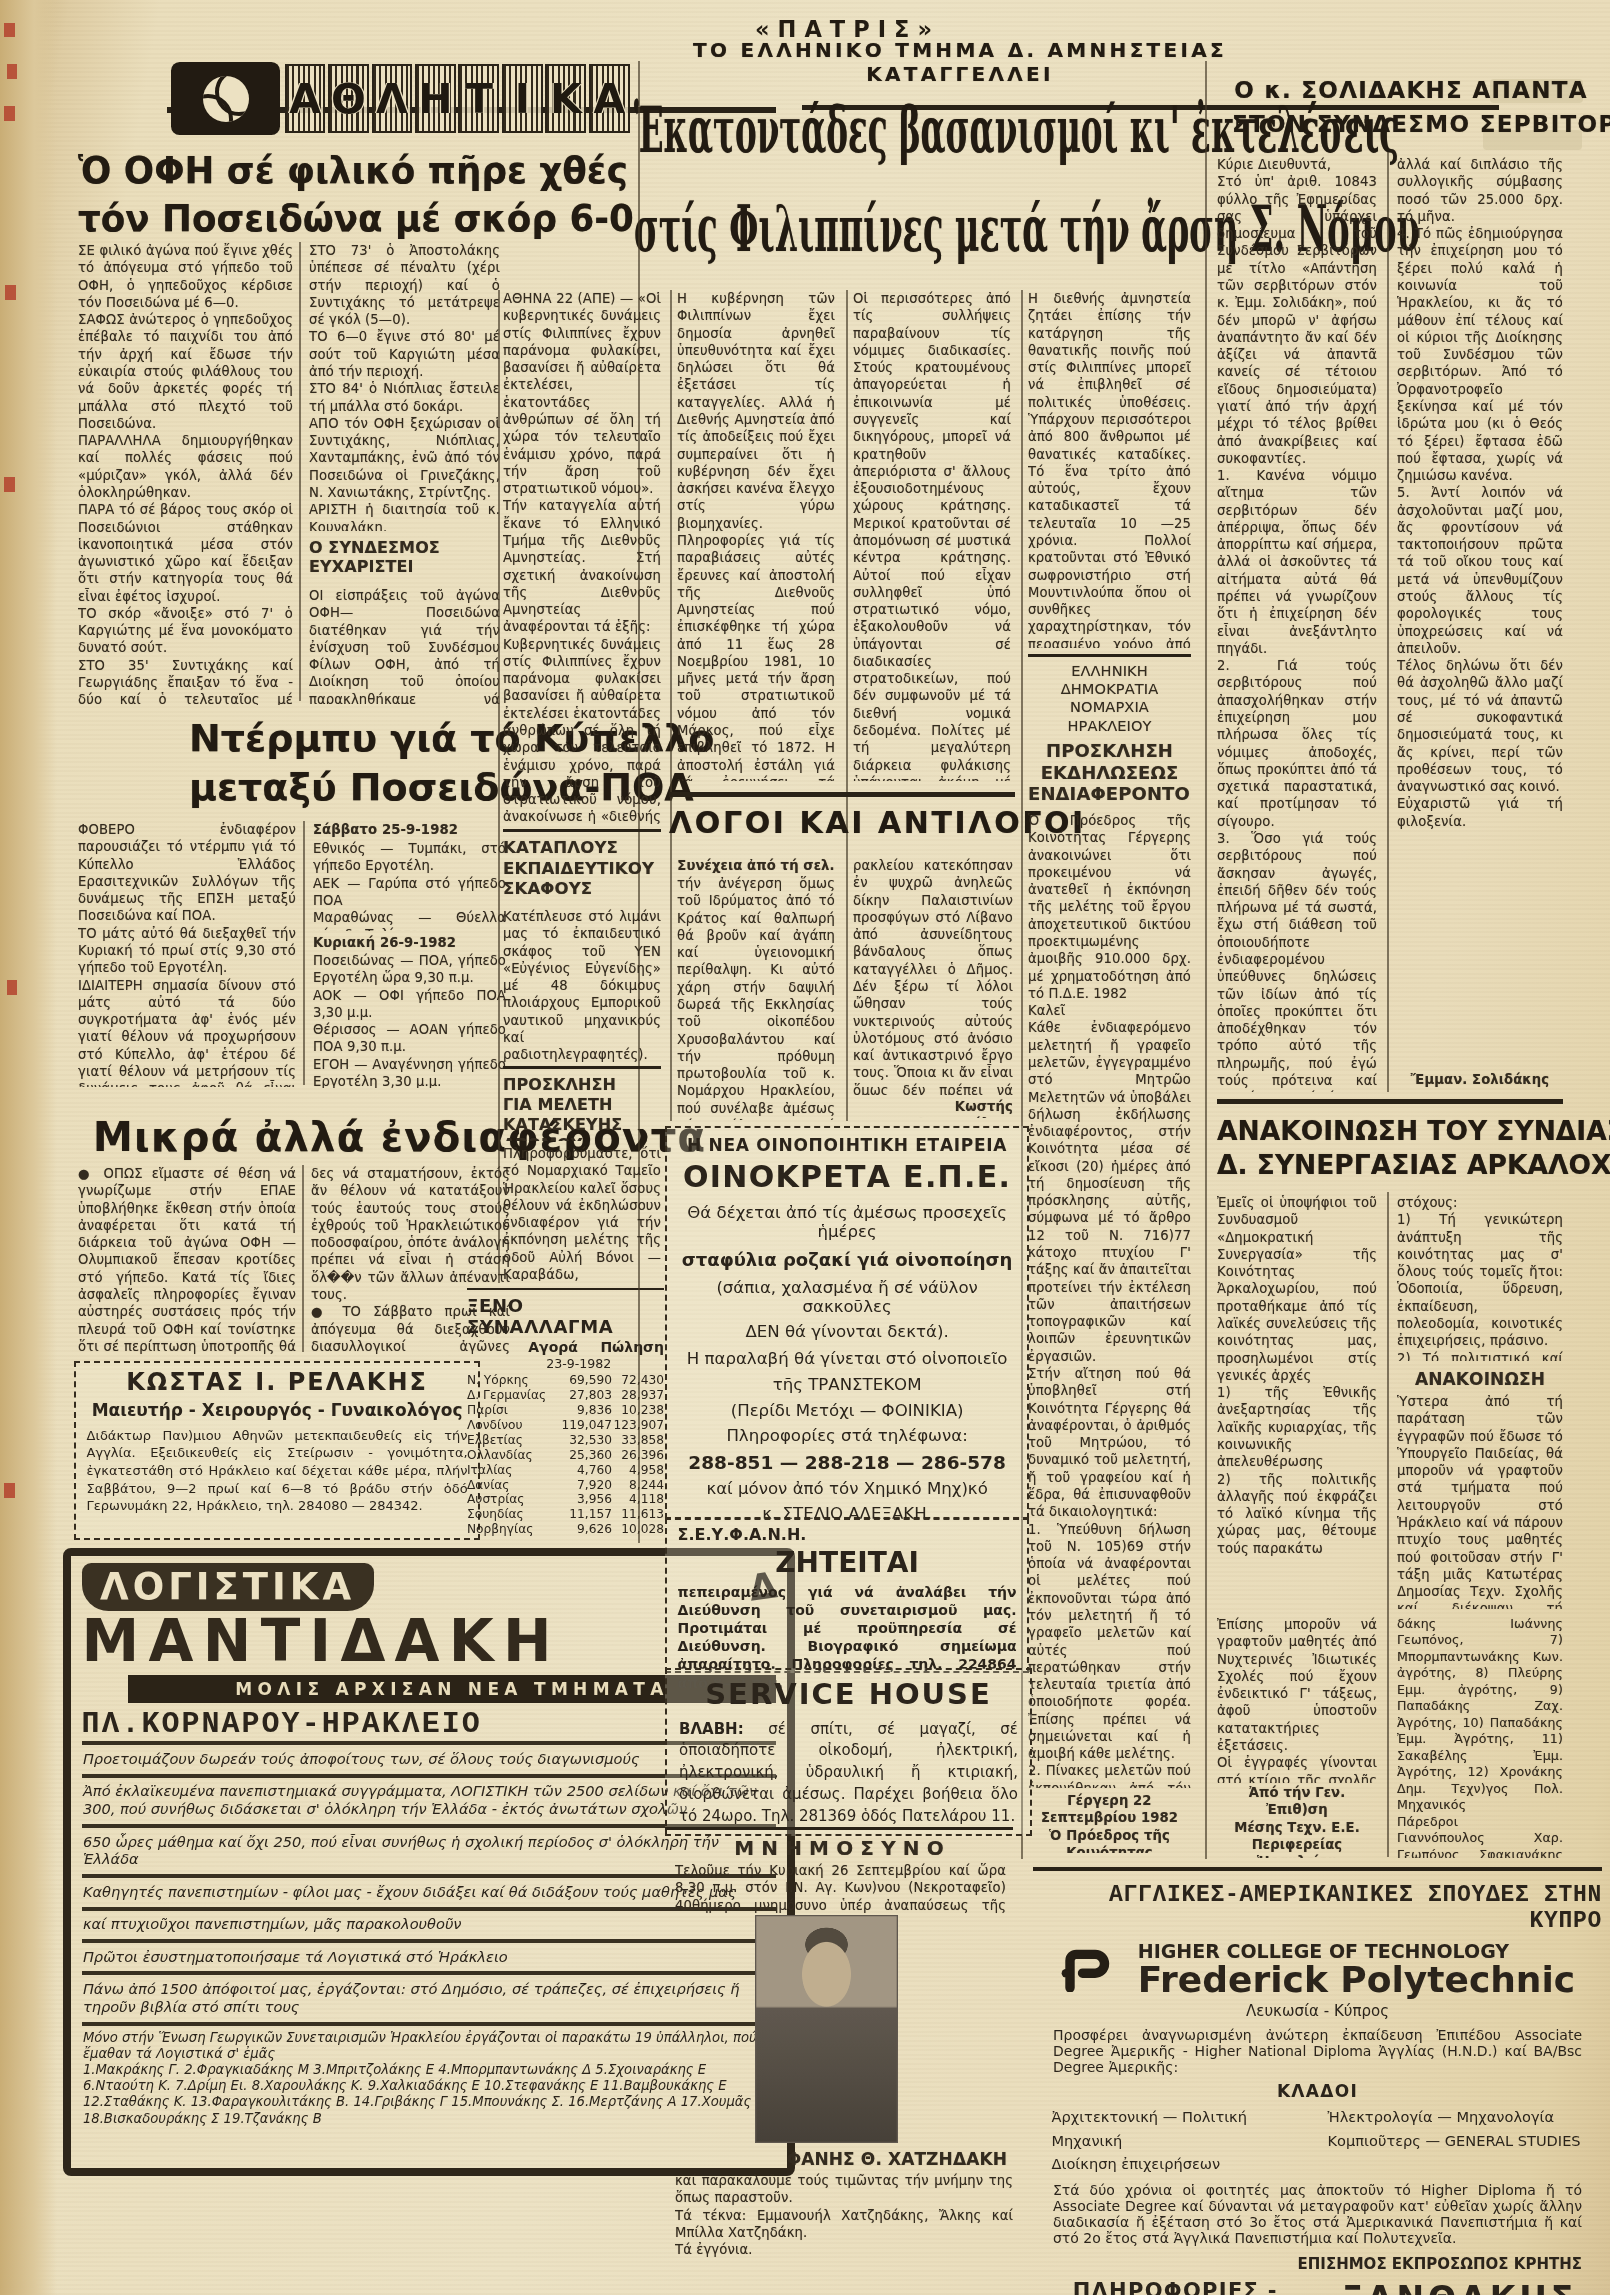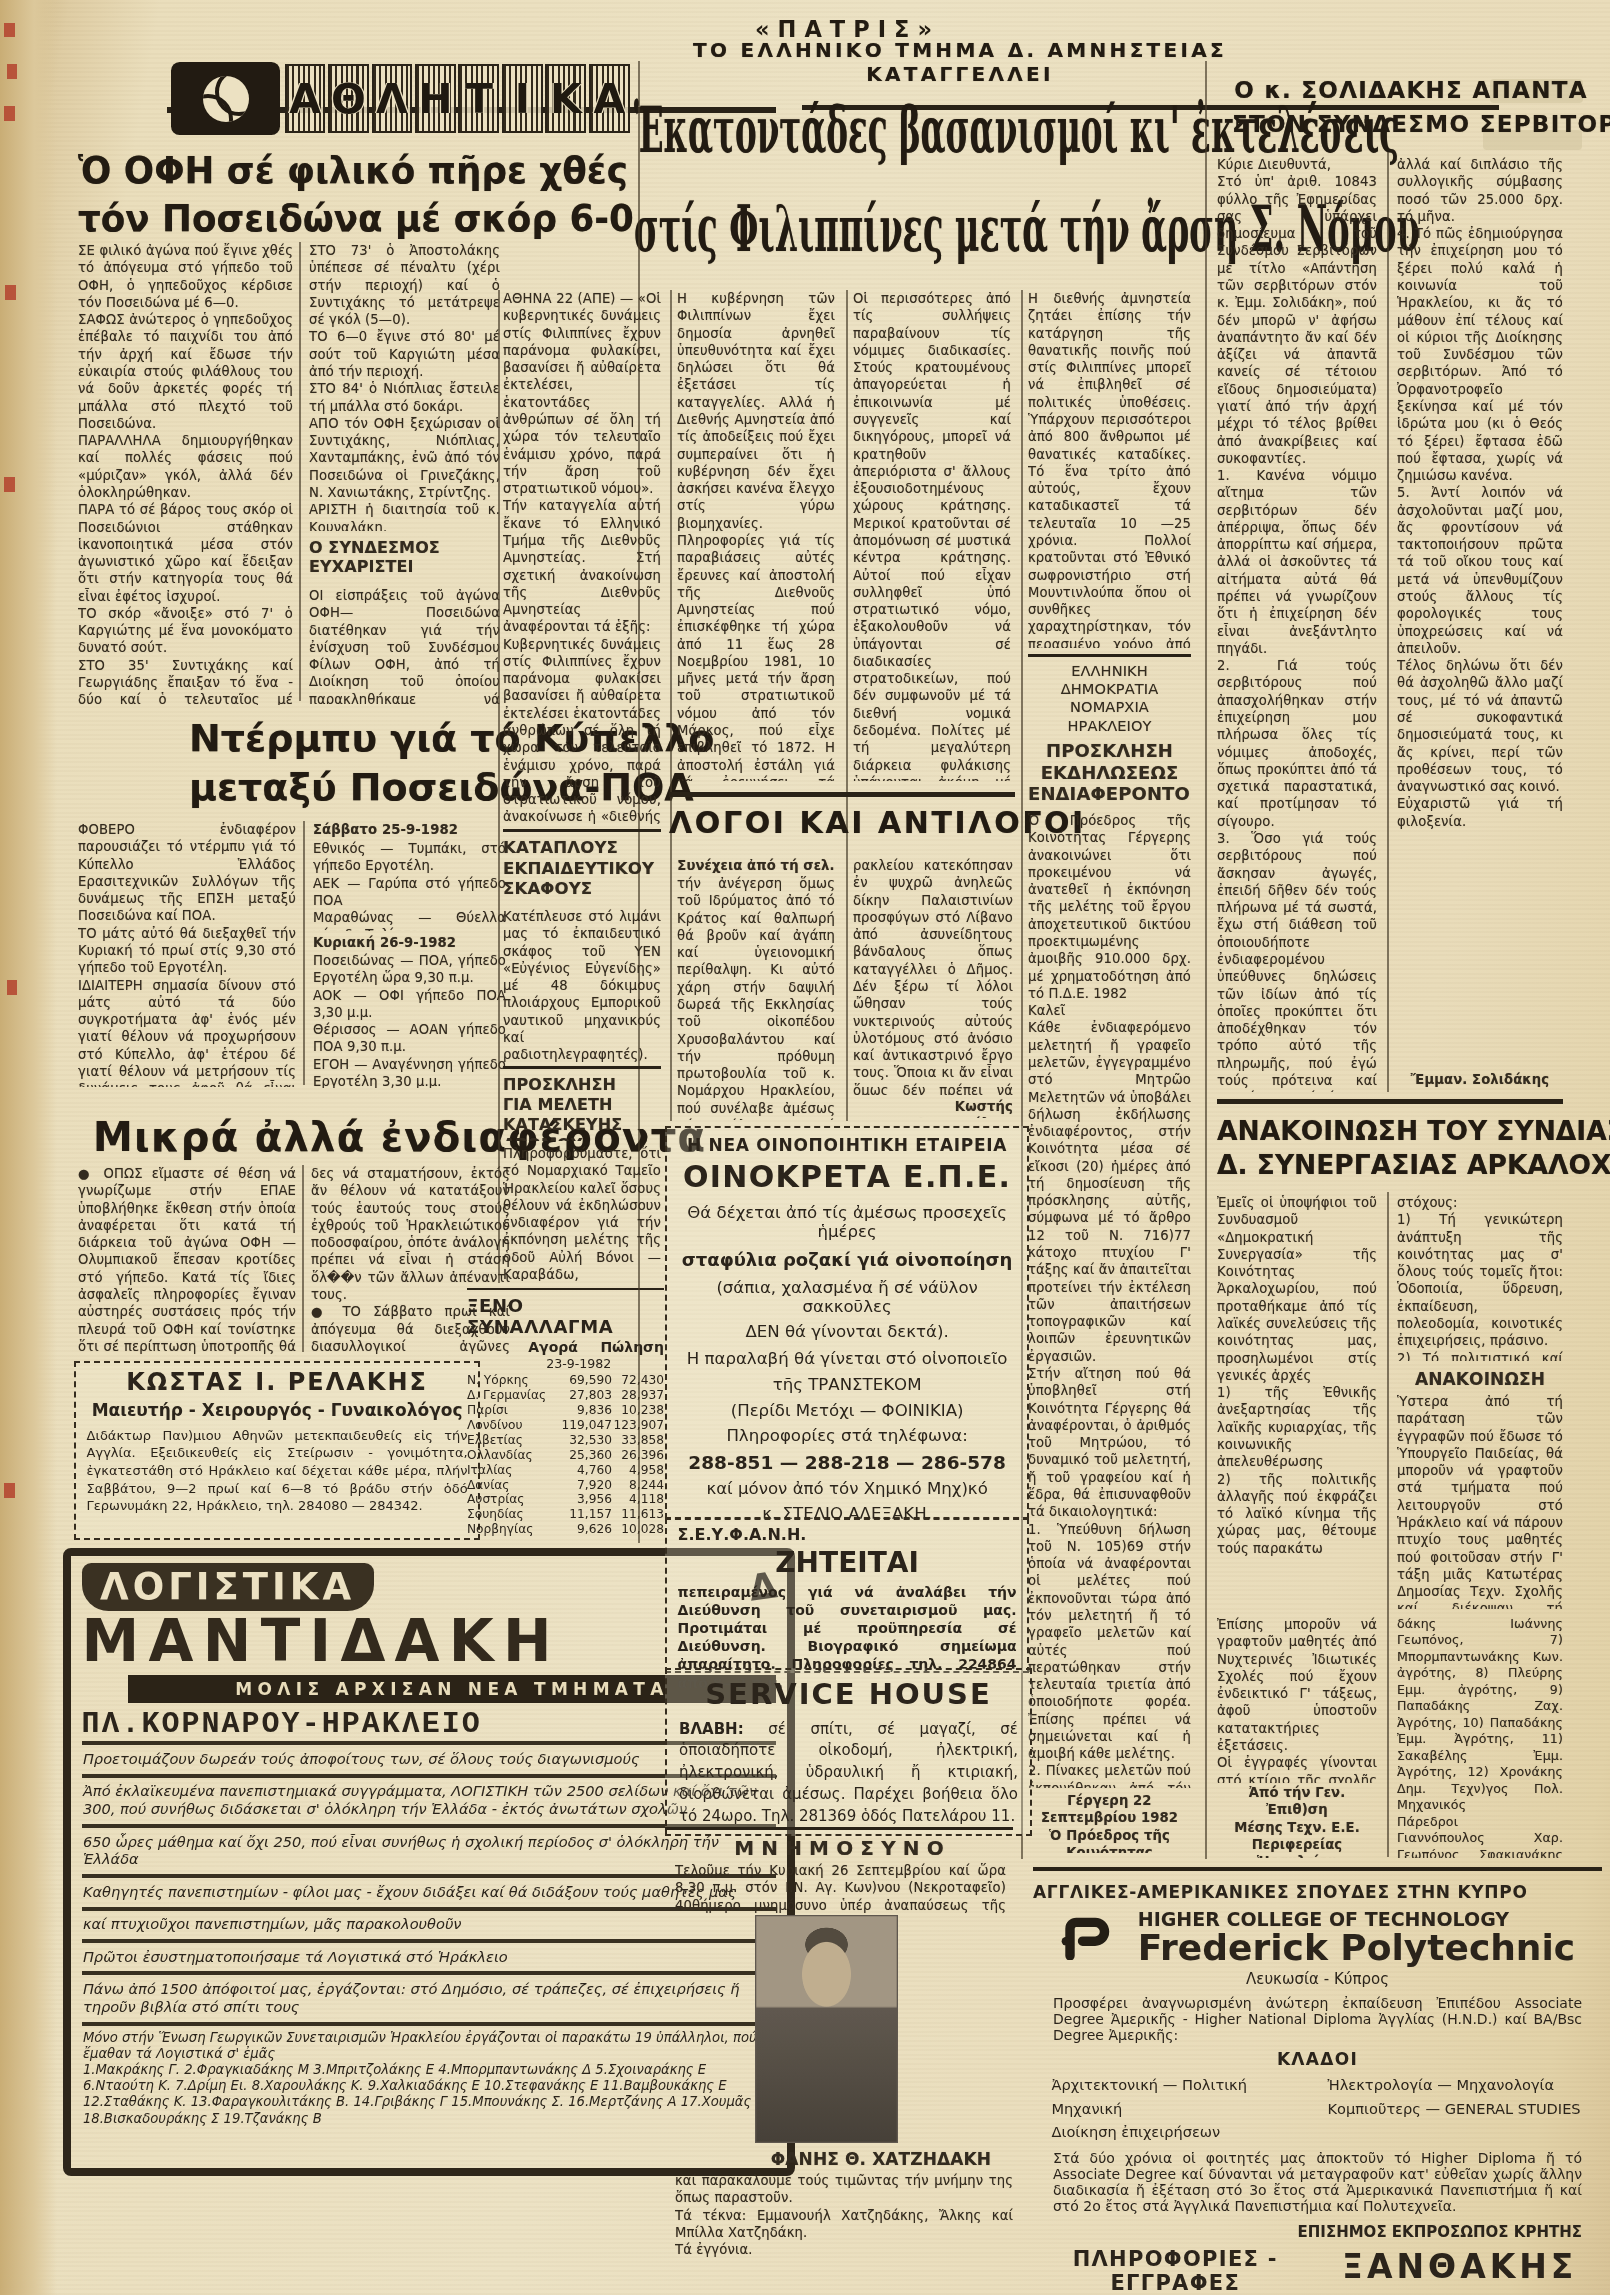--- a/index.html
+++ b/index.html
@@ -55,21 +55,21 @@
     padding:2.6px 18.5px;border-radius:9.3px 9.3px 26.5px 26.5px;letter-spacing:4px;}
   #mant .delta{font-size:36px;font-weight:900;transform:rotate(-8deg);}
   #mant .name{font-weight:900;font-size:58px;letter-spacing:9.3px;color:#332a1d;line-height:1;margin-top:1.3px;}
   #mant .bandk{background:#2b2317;color:#e8dcba;font-weight:bold;font-size:17px;letter-spacing:5.3px;
     padding:4px 6.6px;margin:5.3px 0 4px 46px;text-align:center;}
   #mant .addr{font-weight:900;font-size:30px;letter-spacing:2px;font-family:Liberation Mono, monospace;}
   #mant .row{border-top:4.6px solid #383021;padding:4.6px 1.3px 6px;font-size:14.6px;line-height:1.22;
     font-style:italic;white-space:pre-line;}
   
   #fred{position:absolute;left:1033px;top:1867px;width:569px;border-top:4.6px solid #292217;padding-top:10.6px;}
-  #fred .t{font-size:17px;font-weight:bold;text-align:left;letter-spacing:0.7px;}
+  #fred .t{font-size:23px;font-weight:bold;text-align:right;letter-spacing:0.7px;font-family:Liberation Mono, monospace;}
   #fred .lrow{display:flex;align-items:center;justify-content:center;gap:12px;margin-top:6.6px;}
   #fred .hct{font-weight:bold;font-size:19px;}
   #fred .fp{font-weight:900;font-size:36px;line-height:1;}
   #fred .nic{text-align:center;font-size:15px;margin-top:4px;}
   #fred p{font-size:14px;margin:6.6px 20px 0;text-align:justify;}
   #fred .kl{font-weight:bold;text-align:center;font-size:17px;margin-top:6.6px;letter-spacing:1.3px;}
   #fred .branches{display:flex;margin:4px 18.5px 0;gap:20px;font-size:14.6px;}
   #fred .branches div{flex:1;white-space:pre-line;line-height:1.6;}
   #fred .rep{ text-align:right;font-weight:bold;font-size:15px;margin:9.3px 20px 0;}
   #fred .foot{display:flex;margin-top:5.3px;}
@@ -403,21 +403,21 @@
     <div style="font-size:15px;text-align:justify;margin-top:8px;line-height:1.45">
       <span class="bold">ΒΛΑΒΗ:</span>
       <span>σέ σπίτι, σέ μαγαζί, σέ ὁποιαδήποτε οἰκοδομή, ἠλεκτρική, ἠλεκτρονική, ὑδραυλική ἤ κτιριακή, διορθώνεται ἀμέσως. Παρέχει βοήθεια ὅλο τό 24ωρο. Τηλ. 281369 ὁδός Πατελάρου 11.</span>
     </div>
   </div>
 
   <div class="rule" style="left:665px;top:1827px;width:348px;height:3.3px"></div>
   <div class="col bold center" style="left:665px;top:1835px;width:348px;height:24px;font-size:20px">Μ Ν Η Μ Ο Σ Υ Ν Ο</div>
   <div class="col" style="left:675px;top:1862px;width:331px;height:52px;font-size:13.2px">Τελοῦμε τήν Κυριακή 26 Σεπτεμβρίου καί ὥρα 8,30 π.μ. στόν Ι.Ν. Αγ. Κων)νου (Νεκροταφεῖο) 40θήμερο μνημόσυνο ὑπέρ ἀναπαύσεως τῆς ψυχῆς τῆς προσφιλοῦς μας μητέρας καί γιαγιάς</div>
   <div id="photo"></div>
-  <div class="col bold" style="left:755px;top:2148px;width:252px;height:20px;font-size:17px;text-align:center">ΦΑΝΗΣ Θ. ΧΑΤΖΗΔΑΚΗ</div>
+  <div class="col bold" style="left:755px;top:2148px;width:252px;height:20px;font-size:17px;text-align:right">ΦΑΝΗΣ Θ. ΧΑΤΖΗΔΑΚΗ</div>
   <div class="col" style="left:675px;top:2172px;width:338px;height:86px">καί παρακαλοῦμε τούς τιμῶντας τήν μνήμην της ὅπως παραστοῦν.
 Τά τέκνα: Εμμανουήλ Χατζηδάκης, Ἄλκης καί Μπίλλα Χατζηδάκη.
 Τά ἐγγόνια.</div>
 
   <div id="fred">
     <div class="t">ΑΓΓΛΙΚΕΣ-ΑΜΕΡΙΚΑΝΙΚΕΣ ΣΠΟΥΔΕΣ ΣΤΗΝ ΚΥΠΡΟ</div>
     <div class="lrow">
       <svg width="66" height="46" viewBox="0 0 60 44">
         <path d="M8 40 V14 a6 6 0 0 1 6 -6 h18 a9 9 0 0 1 0 18 h-12" fill="none" stroke="#241e15" stroke-width="9" stroke-linecap="round"></path>
         <circle cx="4" cy="26" r="4" fill="#241e15"></circle>

